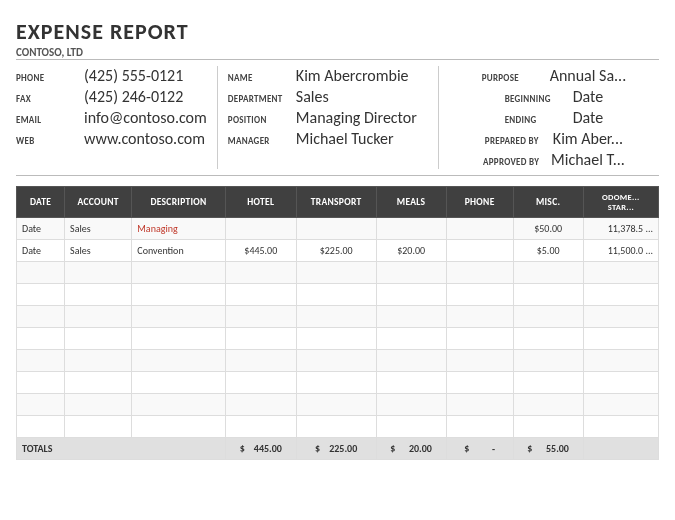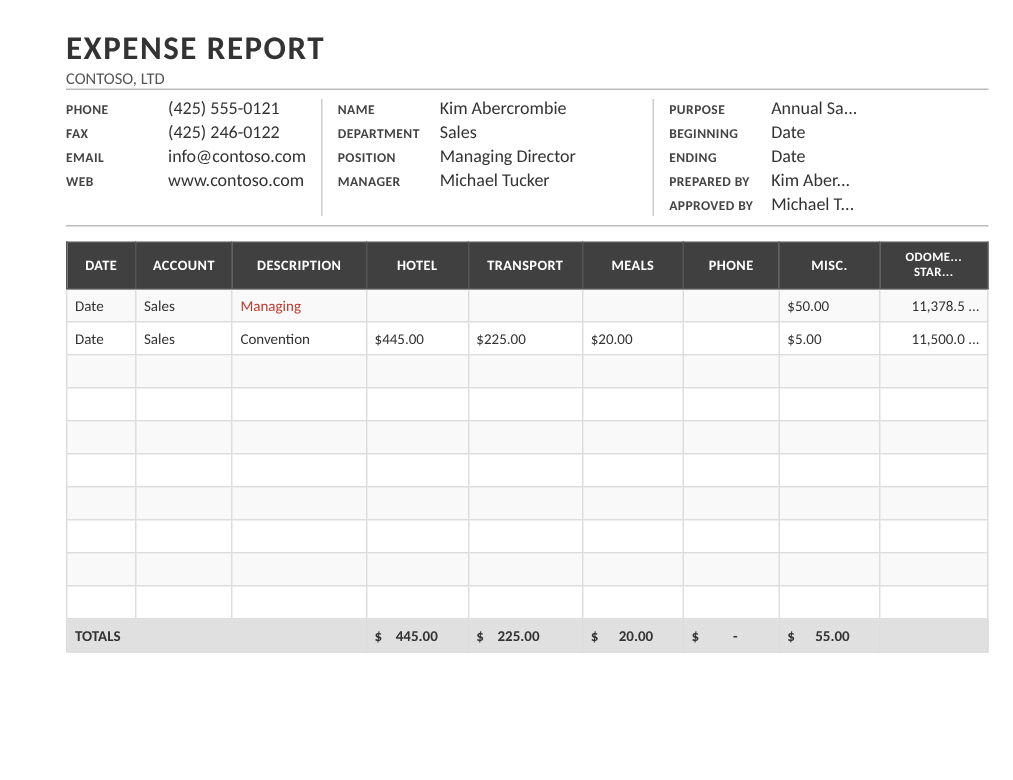--- a/index.html
+++ b/index.html
@@ -8,33 +8,32 @@
       font-size: 11px;
       background: #fff;
       color: #333;
       width: 675px;
       min-height: 520px;
       overflow-x: hidden;
     }
 
     .page {
       padding: 18px 16px 10px 16px;
-      margin-left: 28px;
     }
 
     .title {
       font-size: 22px;
       font-weight: bold;
       color: #333;
       letter-spacing: 1px;
     }
 
     .company-name {
       font-size: 11px;
-      font-weight: normal;
+      font-weight: bold;
       color: #555;
       margin-top: 1px;
     }
 
     .company-address {
       font-size: 10px;
       color: #777;
       margin-bottom: 8px;
     }
 
@@ -49,39 +48,39 @@
 
     .info-col {
       display: flex;
       flex-direction: column;
       gap: 2px;
       min-width: 150px;
     }
 
     .info-col.col1 { min-width: 160px; }
     .info-col.col2 { min-width: 200px; }
-    .info-col.col3 { min-width: 200px; flex: 1; }
+    .info-col.col3 { min-width: 200px; flex: 1; align-items: center; }
 
     .info-row {
       display: flex;
       flex-direction: row;
       align-items: baseline;
     }
 
     .info-label {
       font-weight: bold;
       font-size: 9px;
       color: #444;
       min-width: 68px;
       letter-spacing: 0.3px;
       text-transform: uppercase;
     }
 
     .info-value {
-      font-size: 12px;
+      font-size: 16px;
       color: #333;
     }
 
     
     .expense-table {
       width: 100%;
       border-collapse: collapse;
       font-size: 10.5px;
     }
 
@@ -116,21 +115,21 @@
       padding: 4px 5px;
       border: 1px solid #ddd;
       font-size: 10px;
       color: #333;
       height: 22px;
     }
 
     .cell-date { text-align: left; min-width: 36px; }
     .cell-account { text-align: left; min-width: 50px; }
     .cell-desc { text-align: left; min-width: 70px; }
-    .cell-num { text-align: left; min-width: 50px; }
+    .cell-num { text-align: center; min-width: 50px; }
     .cell-odometer { text-align: right; min-width: 55px; }
 
     .red-val { color: #c0392b; }
     .link-style { color: #c0392b; }
 
     .totals-row {
       background-color: #e0e0e0 !important;
       font-weight: bold;
     }
 

